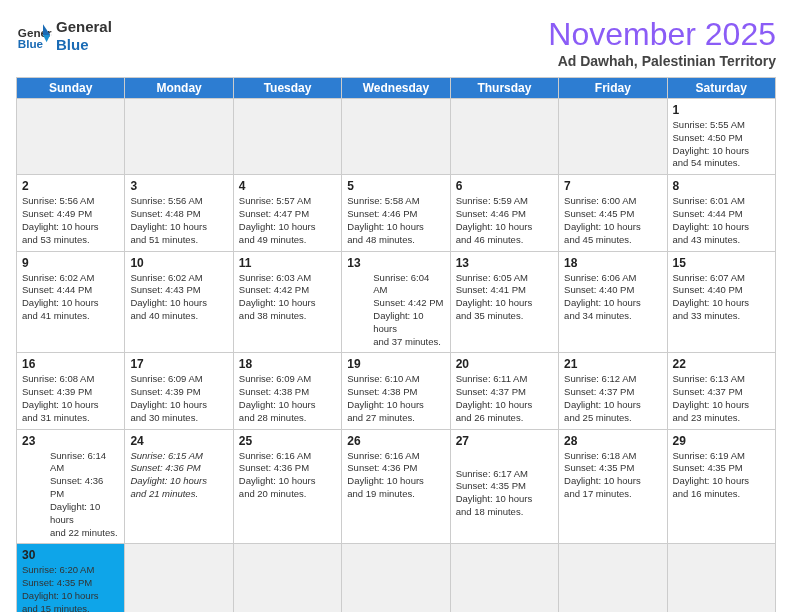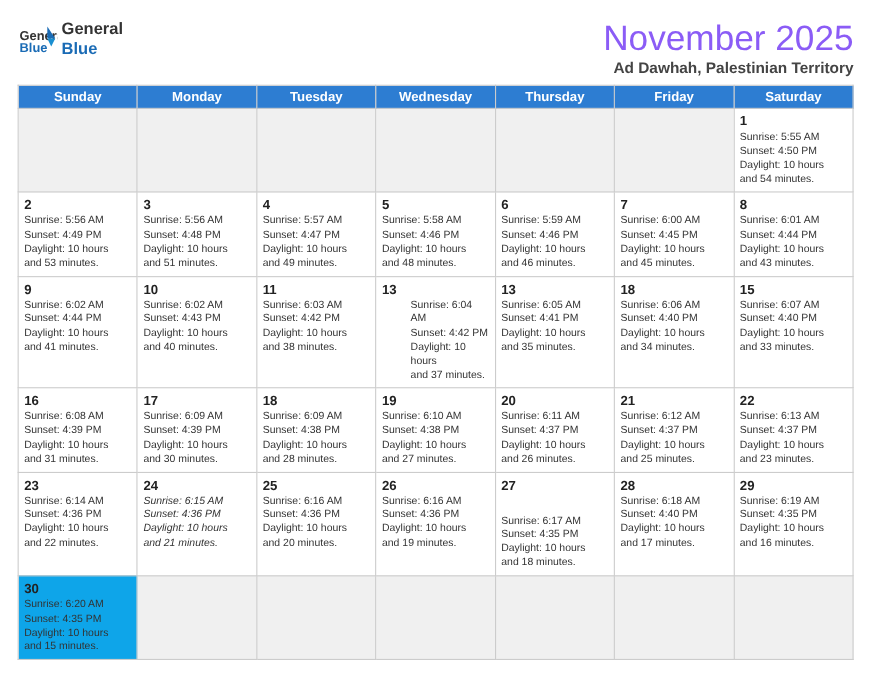--- a/index.html
+++ b/index.html
@@ -278,21 +278,21 @@
           <div class="day-number">22</div>
           <div class="day-info" style="white-space: pre-line;">Sunrise: 6:13 AM
 Sunset: 4:37 PM
 Daylight: 10 hours
 and 23 minutes.</div>
         </td>
       </tr>
       <tr>
         <td>
           <div class="day-number">23</div>
-          <div class="day-info" style="white-space: pre-line;">Sunrise: 6:14 AM
+          <div class="day-info" style="white-space: pre-line; margin-left: 28px;">Sunrise: 6:14 AM
 Sunset: 4:36 PM
 Daylight: 10 hours
 and 22 minutes.</div>
         </td>
         <td>
           <div class="day-number">24</div>
           <div class="day-info" style="white-space: pre-line; font-style: italic;">Sunrise: 6:15 AM
 Sunset: 4:36 PM
 Daylight: 10 hours
 and 21 minutes.</div>
@@ -314,21 +314,21 @@
         <td>
           <div class="day-number">27</div>
           <div class="day-info" style="white-space: pre-line; margin-top: 20px;">Sunrise: 6:17 AM
 Sunset: 4:35 PM
 Daylight: 10 hours
 and 18 minutes.</div>
         </td>
         <td>
           <div class="day-number">28</div>
           <div class="day-info" style="white-space: pre-line;">Sunrise: 6:18 AM
-Sunset: 4:40 PM
+Sunset: 4:35 PM
 Daylight: 10 hours
 and 17 minutes.</div>
         </td>
         <td>
           <div class="day-number">29</div>
           <div class="day-info" style="white-space: pre-line;">Sunrise: 6:19 AM
 Sunset: 4:35 PM
 Daylight: 10 hours
 and 16 minutes.</div>
         </td>

